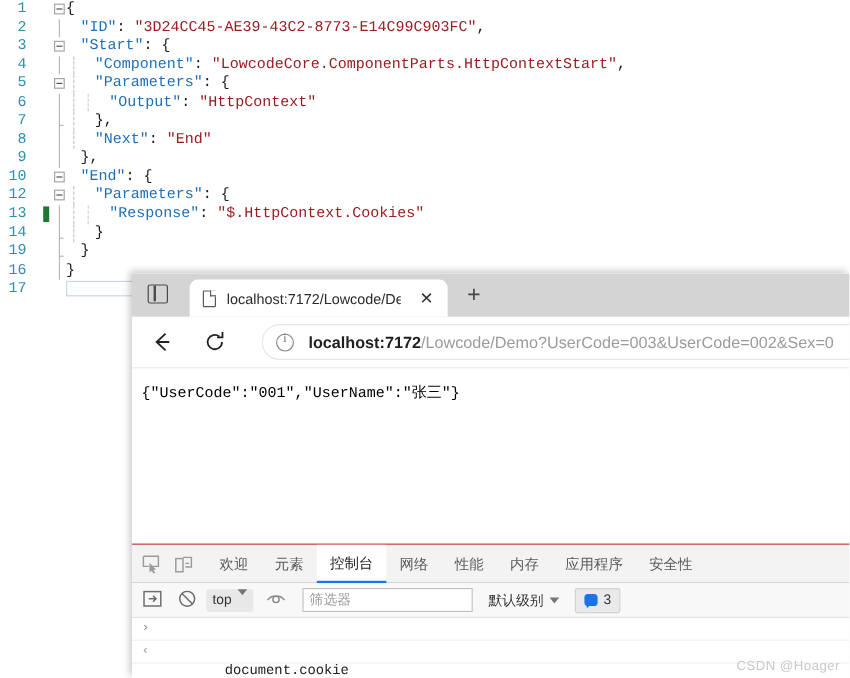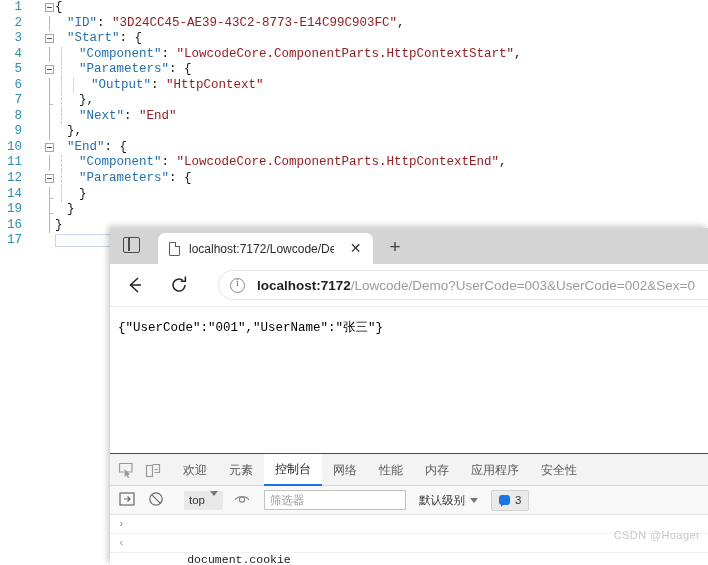--- a/index.html
+++ b/index.html
@@ -308,21 +308,21 @@
     position: relative;
   }
   .tb-btn {
     width: 22px; height: 20px;
     margin-left: 7px;
     position: relative;
     flex: none;
     cursor: pointer;
   }
   .ctx-select {
-    margin-left: 16px;
+    margin-left: 4px;
     height: 19px;
     padding: 0 5px;
     background: #e8e8e8;
     border-radius: 2px;
     font-size: 11.5px;
     color: #333;
     line-height: 19px;
     display: flex;
     align-items: flex-start;
     gap: 5px;
@@ -408,43 +408,43 @@
     position: absolute;
     left: 8px; top: 0;
     color: #8a8a8a;
     font-size: 11px;
   }
   .con-arrow.blue { color: #9aa0a6; }
   .con-input { color: #202124; }
 
   .watermark {
     position: absolute;
-    right: 8px; bottom: 24px;
+    right: 8px; bottom: 4px;
     font-size: 11px;
     color: #c8c8c8;
     letter-spacing: 0.4px;
     font-family: "Liberation Sans", sans-serif;
   }
 </style>
 </head>
 <body>
 
 <div id="editor">
     <div class="ed-row"><div class="ed-num">1</div><div class="ed-fold"></div><div class="ed-code" style="left: 55px;"><span class="tk-pun">{</span></div></div>
     <div class="ed-row"><div class="ed-num">2</div><div class="ed-vline"></div><div class="ed-code" style="left: 67px;"><span class="tk-key">"ID"</span><span class="tk-pun">: </span><span class="tk-str">"3D24CC45-AE39-43C2-8773-E14C99C903FC"</span><span class="tk-pun">,</span></div></div>
     <div class="ed-row"><div class="ed-num">3</div><div class="ed-fold"></div><div class="ed-code" style="left: 67px;"><span class="tk-key">"Start"</span><span class="tk-pun">: {</span></div></div>
     <div class="ed-row"><div class="ed-num">4</div><div class="ed-vline"></div><div class="ed-vline dash"></div><div class="ed-code" style="left: 79px;"><span class="tk-key">"Component"</span><span class="tk-pun">: </span><span class="tk-str">"LowcodeCore.ComponentParts.HttpContextStart"</span><span class="tk-pun">,</span></div></div>
     <div class="ed-row"><div class="ed-num">5</div><div class="ed-fold"></div><div class="ed-vline dash"></div><div class="ed-code" style="left: 79px;"><span class="tk-key">"Parameters"</span><span class="tk-pun">: {</span></div></div>
     <div class="ed-row"><div class="ed-num">6</div><div class="ed-vline"></div><div class="ed-vline dash"></div><div class="ed-vline dash2"></div><div class="ed-code" style="left: 91px;"><span class="tk-key">"Output"</span><span class="tk-pun">: </span><span class="tk-str">"HttpContext"</span></div></div>
     <div class="ed-row"><div class="ed-num">7</div><div class="ed-vline tick"></div><div class="ed-vline dash"></div><div class="ed-code" style="left: 79px;"><span class="tk-pun">},</span></div></div>
     <div class="ed-row"><div class="ed-num">8</div><div class="ed-vline"></div><div class="ed-vline dash"></div><div class="ed-code" style="left: 79px;"><span class="tk-key">"Next"</span><span class="tk-pun">: </span><span class="tk-str">"End"</span></div></div>
     <div class="ed-row"><div class="ed-num">9</div><div class="ed-vline"></div><div class="ed-code" style="left: 67px;"><span class="tk-pun">},</span></div></div>
     <div class="ed-row"><div class="ed-num">10</div><div class="ed-fold"></div><div class="ed-code" style="left: 67px;"><span class="tk-key">"End"</span><span class="tk-pun">: {</span></div></div>
-    <div class="ed-row"><div class="ed-num">11</div><div class="ed-vline"></div><div class="ed-vline dash"></div><div class="ed-code" style="left: 79px;"><span class="tk-key">"Component"</span><span class="tk-pun">: </span><span class="tk-str">"LowcodeCore.ComponentParts.HttpContextEnd"</span><span class="tk-pun">,</span></div></div>
     <div class="ed-row"><div class="ed-num">12</div><div class="ed-fold"></div><div class="ed-vline dash"></div><div class="ed-code" style="left: 79px;"><span class="tk-key">"Parameters"</span><span class="tk-pun">: {</span></div></div>
+    <div class="ed-row"><div class="ed-num">13</div><div class="ed-vline"></div><div class="ed-vline dash"></div><div class="ed-vline dash2"></div><div class="ed-change"></div><div class="ed-code" style="left: 91px;"><span class="tk-key">"Response"</span><span class="tk-pun">: </span><span class="tk-str">"$.HttpContext.Cookies"</span></div></div>
     <div class="ed-row"><div class="ed-num">14</div><div class="ed-vline tick"></div><div class="ed-vline dash"></div><div class="ed-code" style="left: 79px;"><span class="tk-pun">}</span></div></div>
     <div class="ed-row"><div class="ed-num">19</div><div class="ed-vline tick"></div><div class="ed-code" style="left: 67px;"><span class="tk-pun">}</span></div></div>
     <div class="ed-row"><div class="ed-num">16</div><div class="ed-vline"></div><div class="ed-code" style="left: 55px;"><span class="tk-pun">}</span></div></div>
     <div class="ed-row"><div class="ed-num">17</div><div class="ed-emptybox"></div><div class="ed-code" style="left: 55px;"></div></div>
   </div>
 
 <div id="browser">
 
   <div class="tabstrip">
     <div class="win-icon"></div>

